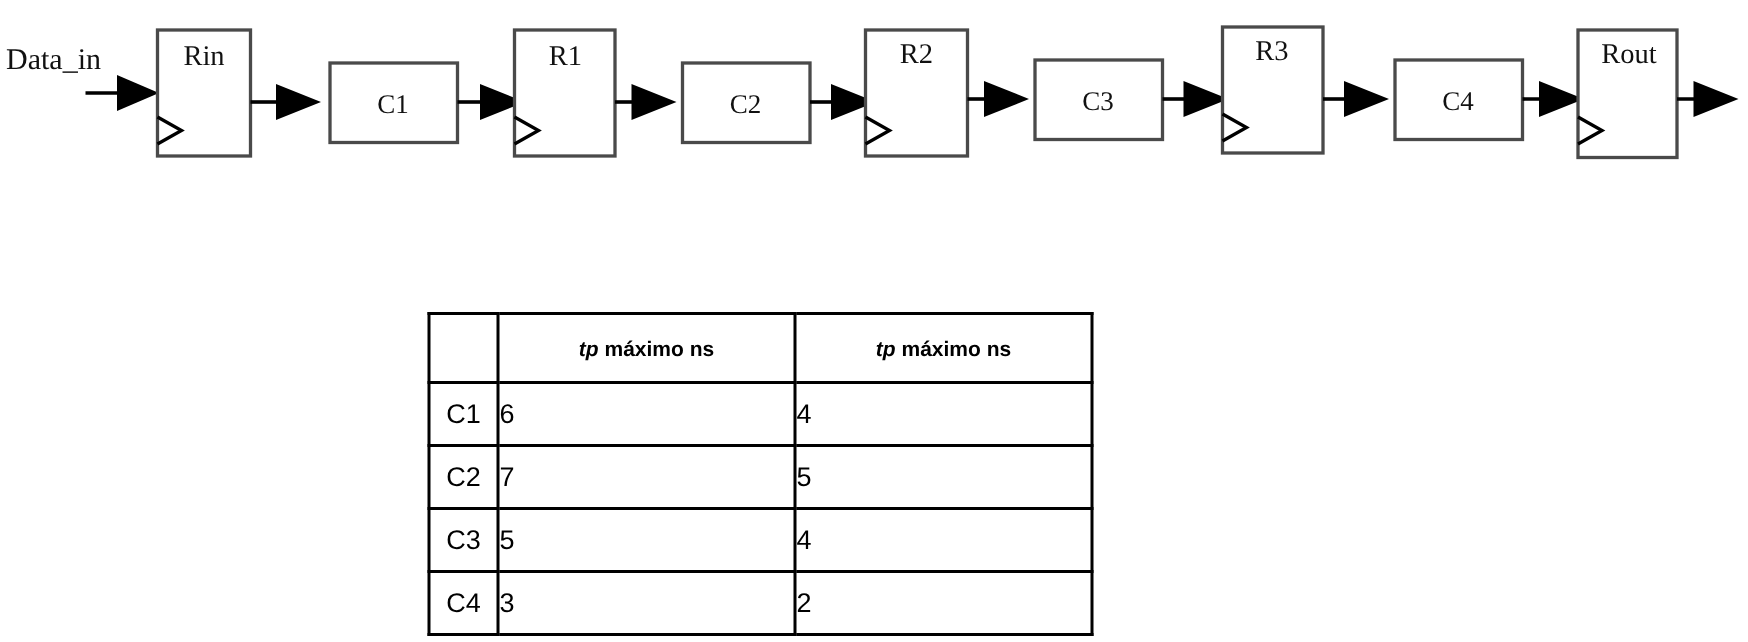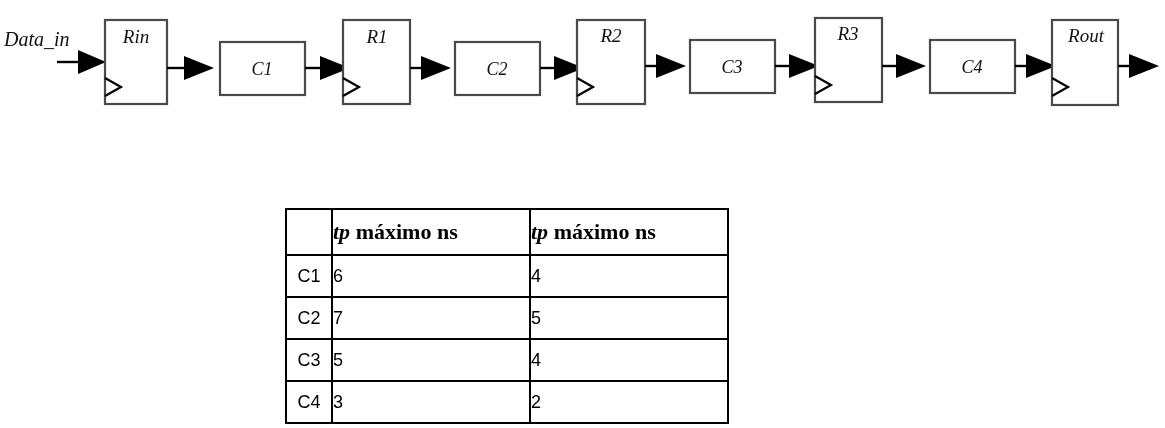--- a/index.html
+++ b/index.html
@@ -16,21 +16,20 @@
     overflow: hidden;
   }
 
   
   #diagram-area {
     position: absolute;
     left: 0;
     top: 0;
     width: 923px;
     height: 130px;
-    font-style: italic;
   }
   #diagram-svg {
     position: absolute;
     left: 0;
     top: 0;
     display: block;
   }
   .blk-label {
     font-family: "Liberation Serif", serif;
     fill: #111111;
@@ -96,26 +95,25 @@
     font-weight: normal;
     font-size: 18px;
   }
   .cell-val {
     text-align: left;
     padding-left: 9px;
     height: 40px;
     font-size: 18px;
   }
   .cell-colhdr {
-    text-align: left;
+    text-align: center;
     padding-left: 9px;
     height: 44px;
     font-weight: bold;
-    font-size: 22px;
-    font-family: Liberation Serif, serif;
+    font-size: 14px;
   }
   .cell-corner {
     height: 44px;
   }
   .sym-tp {
     font-style: italic;
     font-weight: bold;
   }
 </style>
 </head>

